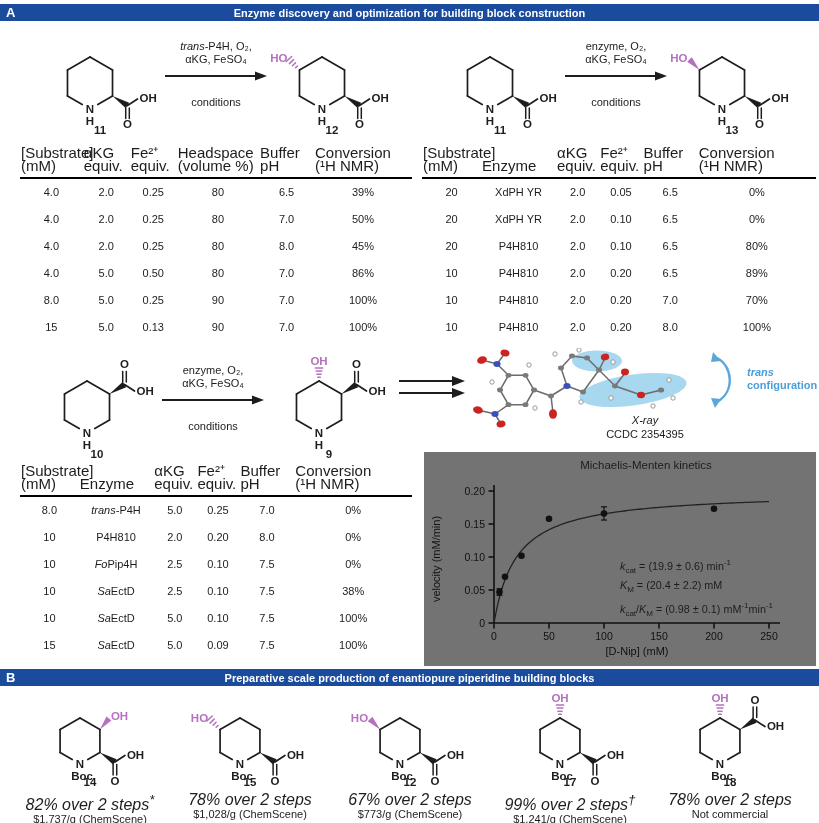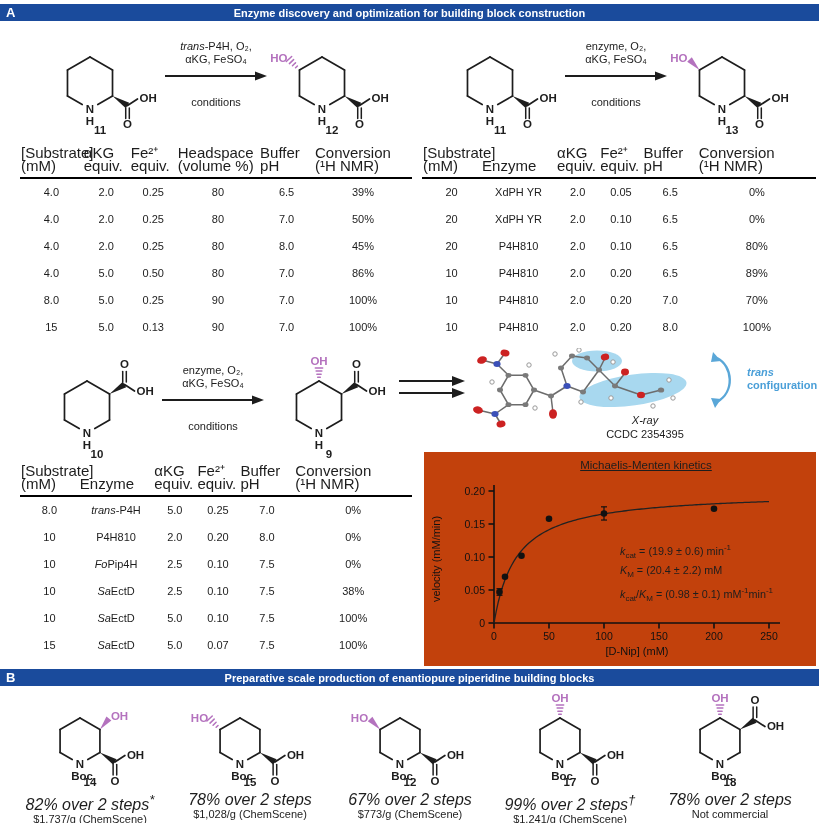--- a/index.html
+++ b/index.html
@@ -14,23 +14,23 @@
   .cnum{font-weight:bold;font-size:11.5px;margin-top:-9px;}
   .rxn{display:flex;flex-direction:column;align-items:center;font-size:11px;margin:0 2px 16px;}
   .rl{line-height:13px;text-align:center;}
   .rxn svg{margin:4px 0 2px;}
   .cond{margin-top:12px;}
   .twrap{position:absolute;}
   table.dtable{width:100%;border-collapse:collapse;table-layout:fixed;}
   .dtable th{font-weight:400;font-size:15px;vertical-align:bottom;padding:6px 1px 5px;
              line-height:12.5px;border-bottom:2.5px solid #000;text-align:left;}
   .dtable td{font-size:11px;text-align:center;padding:7px 1px;line-height:13px;}
-  .plotpanel{position:absolute;background:#c2410c;text-decoration:underline;}
+  .plotpanel{position:absolute;background:#737373;}
   .plot-title{text-align:center;font-size:11.5px;padding:7px 0 0 52px;}
-  .annot{position:absolute;left:196px;top:88px;font-size:10.8px;line-height:15.5px;}
+  .annot{position:absolute;left:196px;top:103px;font-size:10.8px;line-height:15.5px;}
   .annot sub,.annot sup{font-size:8px;}
   .xcap{position:absolute;text-align:center;font-size:11px;line-height:13.5px;}
   .xannot{position:absolute;color:#4a9fd8;font-weight:bold;font-size:11px;line-height:12.5px;}
   .brow{position:absolute;top:690px;left:10px;width:800px;display:flex;}
   .bcell{flex:1;display:flex;flex-direction:column;align-items:center;}
   .yield{font-size:16px;margin-top:5px;line-height:14px;}
   .price{font-size:11px;line-height:14px;}
   .darrow{position:absolute;}
   svg text{font-family:"Liberation Sans",sans-serif;}
 </style>
@@ -506,21 +506,21 @@
             <td><i>Sa</i>EctD</td>
             <td>5.0</td>
             <td>0.10</td>
             <td>7.5</td>
             <td>100%</td>
           </tr>
           <tr>
             <td>15</td>
             <td><i>Sa</i>EctD</td>
             <td>5.0</td>
-            <td>0.07</td>
+            <td>0.09</td>
             <td>7.5</td>
             <td>100%</td>
           </tr>
         </tbody>
       </table>
   </div>
 
   <div class="plotpanel" style="left:424px;top:452px;width:392px;height:214px;">
     <div class="plot-title">Michaelis-Menten kinetics</div>
     <svg width="392" height="192">

